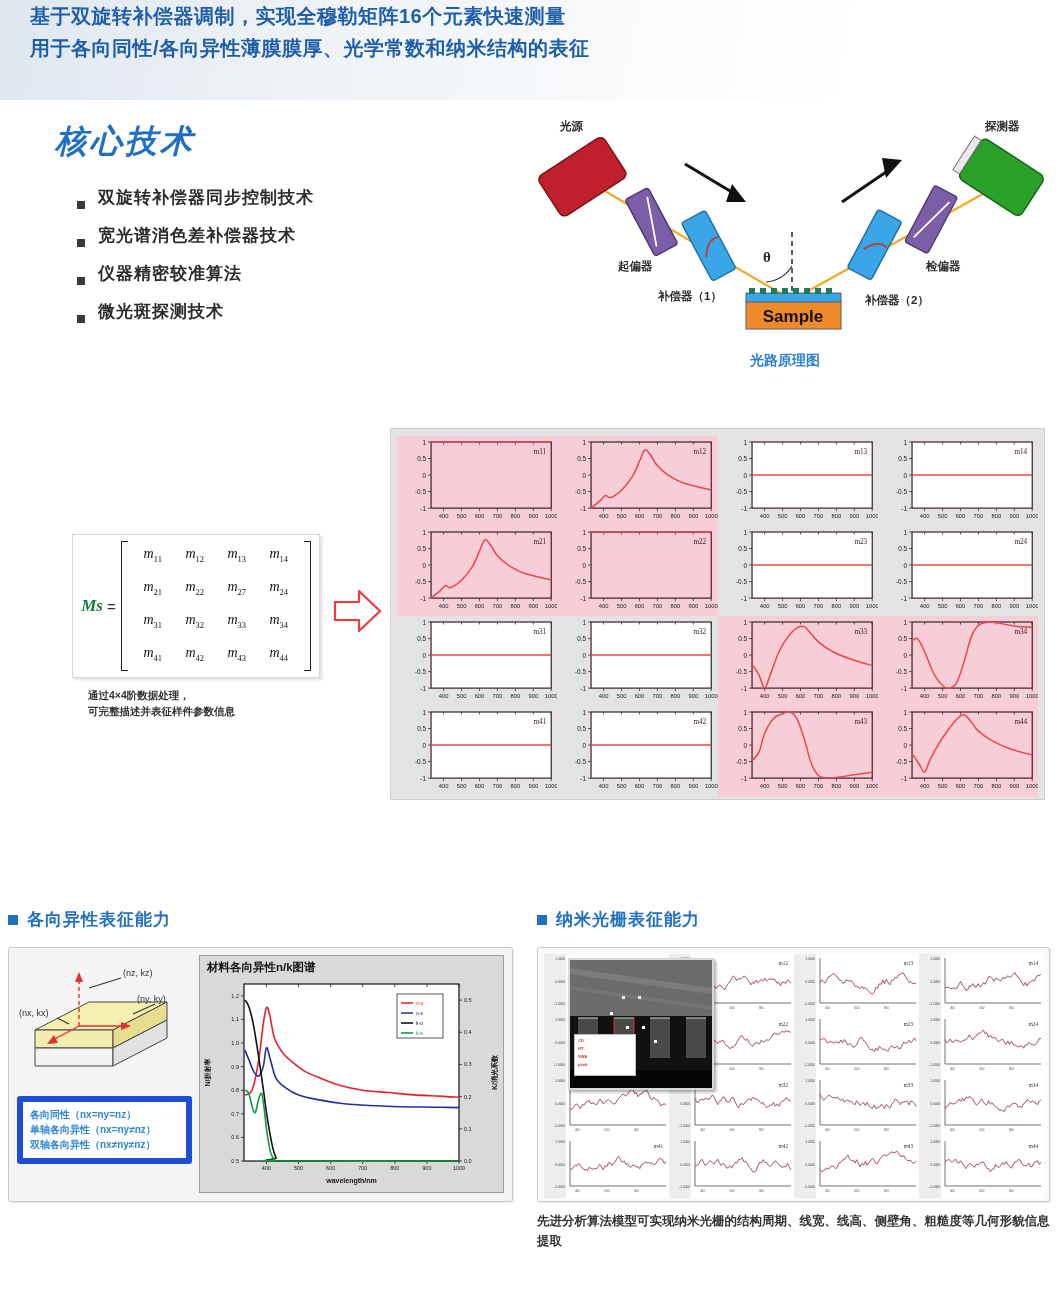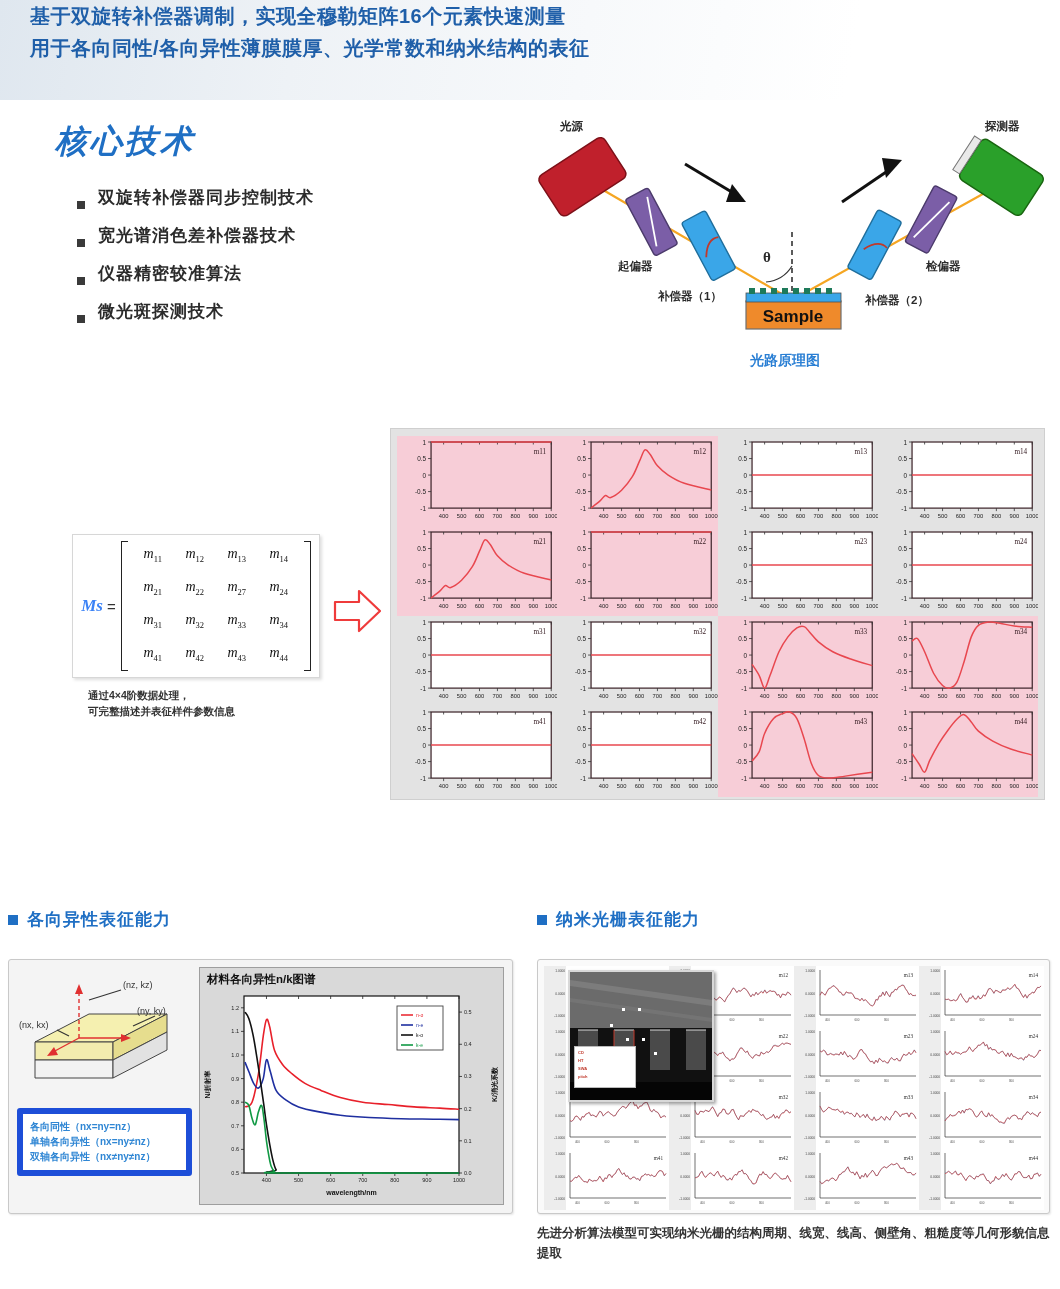--- a/index.html
+++ b/index.html
@@ -42,21 +42,21 @@
     font-size:14px; font-weight:bold; color:#2a7fd4;
   }
 
   
   #ms-panel{
     position:absolute; left:72px; top:534px; width:248px; height:144px;
     background:#fff; border:1px solid #d7d7d7; box-shadow:2px 2px 3px rgba(0,0,0,.13);
     display:flex; align-items:center; justify-content:center;
   }
   #ms-eq{ display:flex; align-items:center; }
-  #ms-name{ font-size:17px; font-style:italic; font-weight:bold; color:#3b82f6;
+  #ms-name{ font-size:17px; font-style:italic; font-weight:bold; color:#15803d;
     font-family:"Liberation Serif",serif; margin-right:3px;}
   #ms-eqsign{ font-size:15px; margin:0 5px 0 1px; color:#333; }
   .brk{ width:7px; align-self:stretch; margin:3px 0; }
   .brk.l{ border:1.6px solid #222; border-right:none; }
   .brk.r{ border:1.6px solid #222; border-left:none; }
   #ms-grid{ display:grid; grid-template-columns:repeat(4,42px); padding:2px 4px; }
   .ms-cell{
     font-family:"Liberation Serif",serif; font-style:italic; font-size:14px;
     text-align:center; line-height:27px; color:#111;
   }
@@ -80,21 +80,21 @@
 
   
   .sec-head{ display:flex; align-items:center; }
   .sec-sq{ width:10px; height:10px; background:#1f6fc4; margin-right:9px; }
   .sec-title{ font-size:17px; font-weight:bold; color:#1f6fc4; letter-spacing:1px; }
 
   #sec-aniso{ position:absolute; left:8px; top:908px; width:505px; }
   #sec-nano { position:absolute; left:537px; top:908px; width:513px; }
 
   .sec-box{
-    margin-top:28px; background:#f4f4f4; border:1px solid #c9c9c9;
+    margin-top:16px; background:#f4f4f4; border:1px solid #c9c9c9;
     border-radius:3px; box-shadow:1px 1px 2px rgba(0,0,0,.10);
     position:relative; overflow:hidden;
   }
   #aniso-box{ height:255px; }
   #nano-box { height:255px; background:#fafafa; }
 
   .sec-caption{ margin-top:9px; font-size:12.5px; color:#333; line-height:1.6; font-weight:bold;}
 
   
   #cube-area{ position:absolute; left:8px; top:8px; width:175px; height:130px; }

